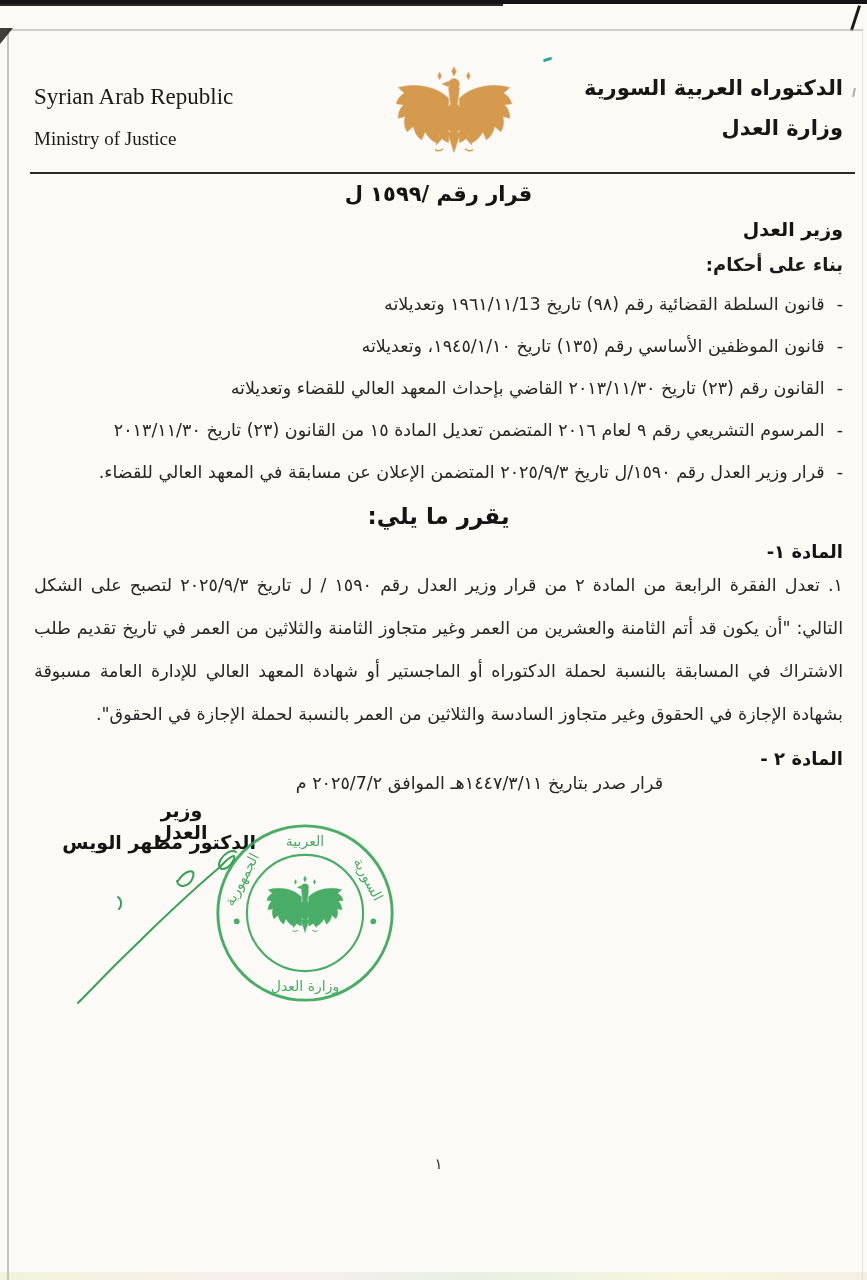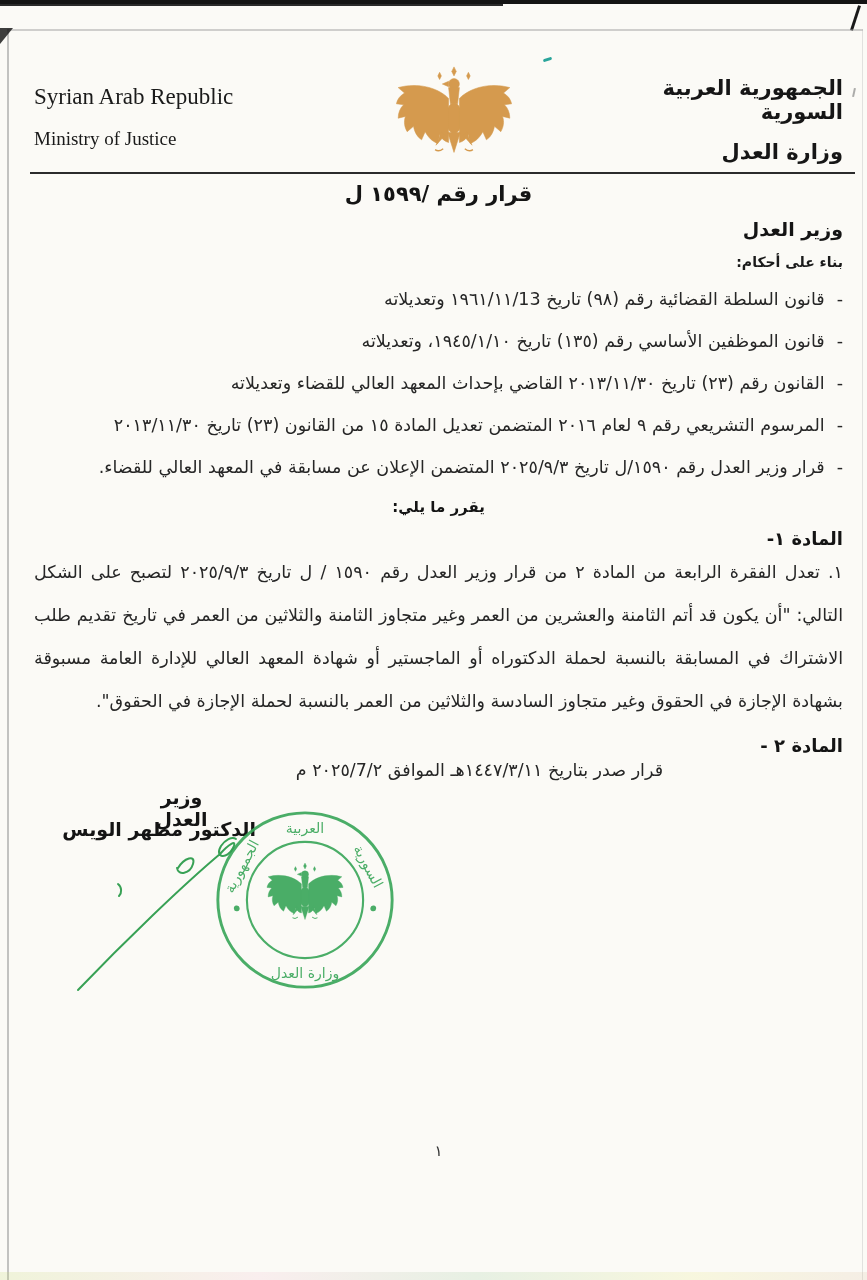--- a/index.html
+++ b/index.html
@@ -25,25 +25,25 @@
   .en2{font-size:19px;margin-top:18px;}
   .emblem-wrap{flex:1;display:flex;justify-content:center;}
   .emblem-wrap svg{margin-top:8px;}
   .ar-block{width:270px;text-align:right;direction:rtl;margin-top:18px;font-weight:bold;color:#161616;}
   .ar1{font-size:21px;}
   .ar2{font-size:21px;margin-top:16px;}
   .rule{height:2px;background:#2b2b2b;margin:0 -12px 0 -4px;}
   .ref-line{margin-top:7px;font-size:20px;color:#1d1d1d;letter-spacing:1px;}
   .doc-title{text-align:center;font-size:21px;font-weight:bold;color:#141414;margin-top:8px;}
   .authority{font-size:19px;font-weight:bold;margin-top:12px;color:#141414;}
-  .basis-intro{font-size:14px;font-weight:bold;margin-top:14px;color:#1a1a1a;}
+  .basis-intro{font-size:18px;font-weight:bold;margin-top:14px;color:#1a1a1a;}
   .basis-list{margin-top:8px;}
   .basis-item{font-size:17.5px;line-height:42px;color:#262626;}
   .basis-item .dash{margin-left:12px;}
-  .decides{text-align:center;font-size:15px;font-weight:bold;margin-top:10px;color:#141414;}
+  .decides{text-align:center;font-size:23px;font-weight:bold;margin-top:10px;color:#141414;}
   .article-heading{font-size:18px;font-weight:bold;margin-top:12px;color:#141414;}
   .article-body{font-size:17.5px;line-height:43px;text-align:justify;margin-top:2px;color:#262626;}
   .article2-body{font-size:17.5px;line-height:30px;margin-top:6px;margin-right:28px;color:#262626;}
   .issued-line{font-size:17.5px;margin-top:4px;margin-right:180px;color:#262626;}
   .sig-area{position:relative;height:238px;margin-top:4px;}
   .sig-title{position:absolute;left:100px;top:2px;width:95px;text-align:center;font-weight:bold;font-size:19px;color:#141414;}
   .sig-name{position:absolute;left:52px;top:34px;width:170px;text-align:center;font-weight:bold;font-size:19px;color:#141414;white-space:nowrap;}
   .stamp-svg{position:absolute;left:179px;top:24px;opacity:.92;}
   .sign-svg{position:absolute;left:26px;top:30px;}
   .page-num{text-align:center;font-size:15px;margin-top:120px;color:#333;}
@@ -91,21 +91,21 @@
       <div class="en-block">
         <div class="en1">Syrian Arab Republic</div>
         <div class="en2">Ministry of Justice</div>
       </div>
       <div class="emblem-wrap">
         <svg width="126" height="99" viewBox="0 0 140 110">
           <use href="#eagle" fill="#d59a4e" stroke="#d59a4e" stroke-width="0.6"></use>
         </svg>
       </div>
       <div class="ar-block">
-        <div class="ar1">الجمهورية العربية السورية</div>
+        <div class="ar1">الدكتوراه العربية السورية</div>
         <div class="ar2">وزارة العدل</div>
       </div>
     </div>
 
     <div class="rule"></div>
 
 
     <div class="doc-title">قرار رقم /١٥٩٩ ل</div>
 
     <div class="authority">وزير العدل</div>

